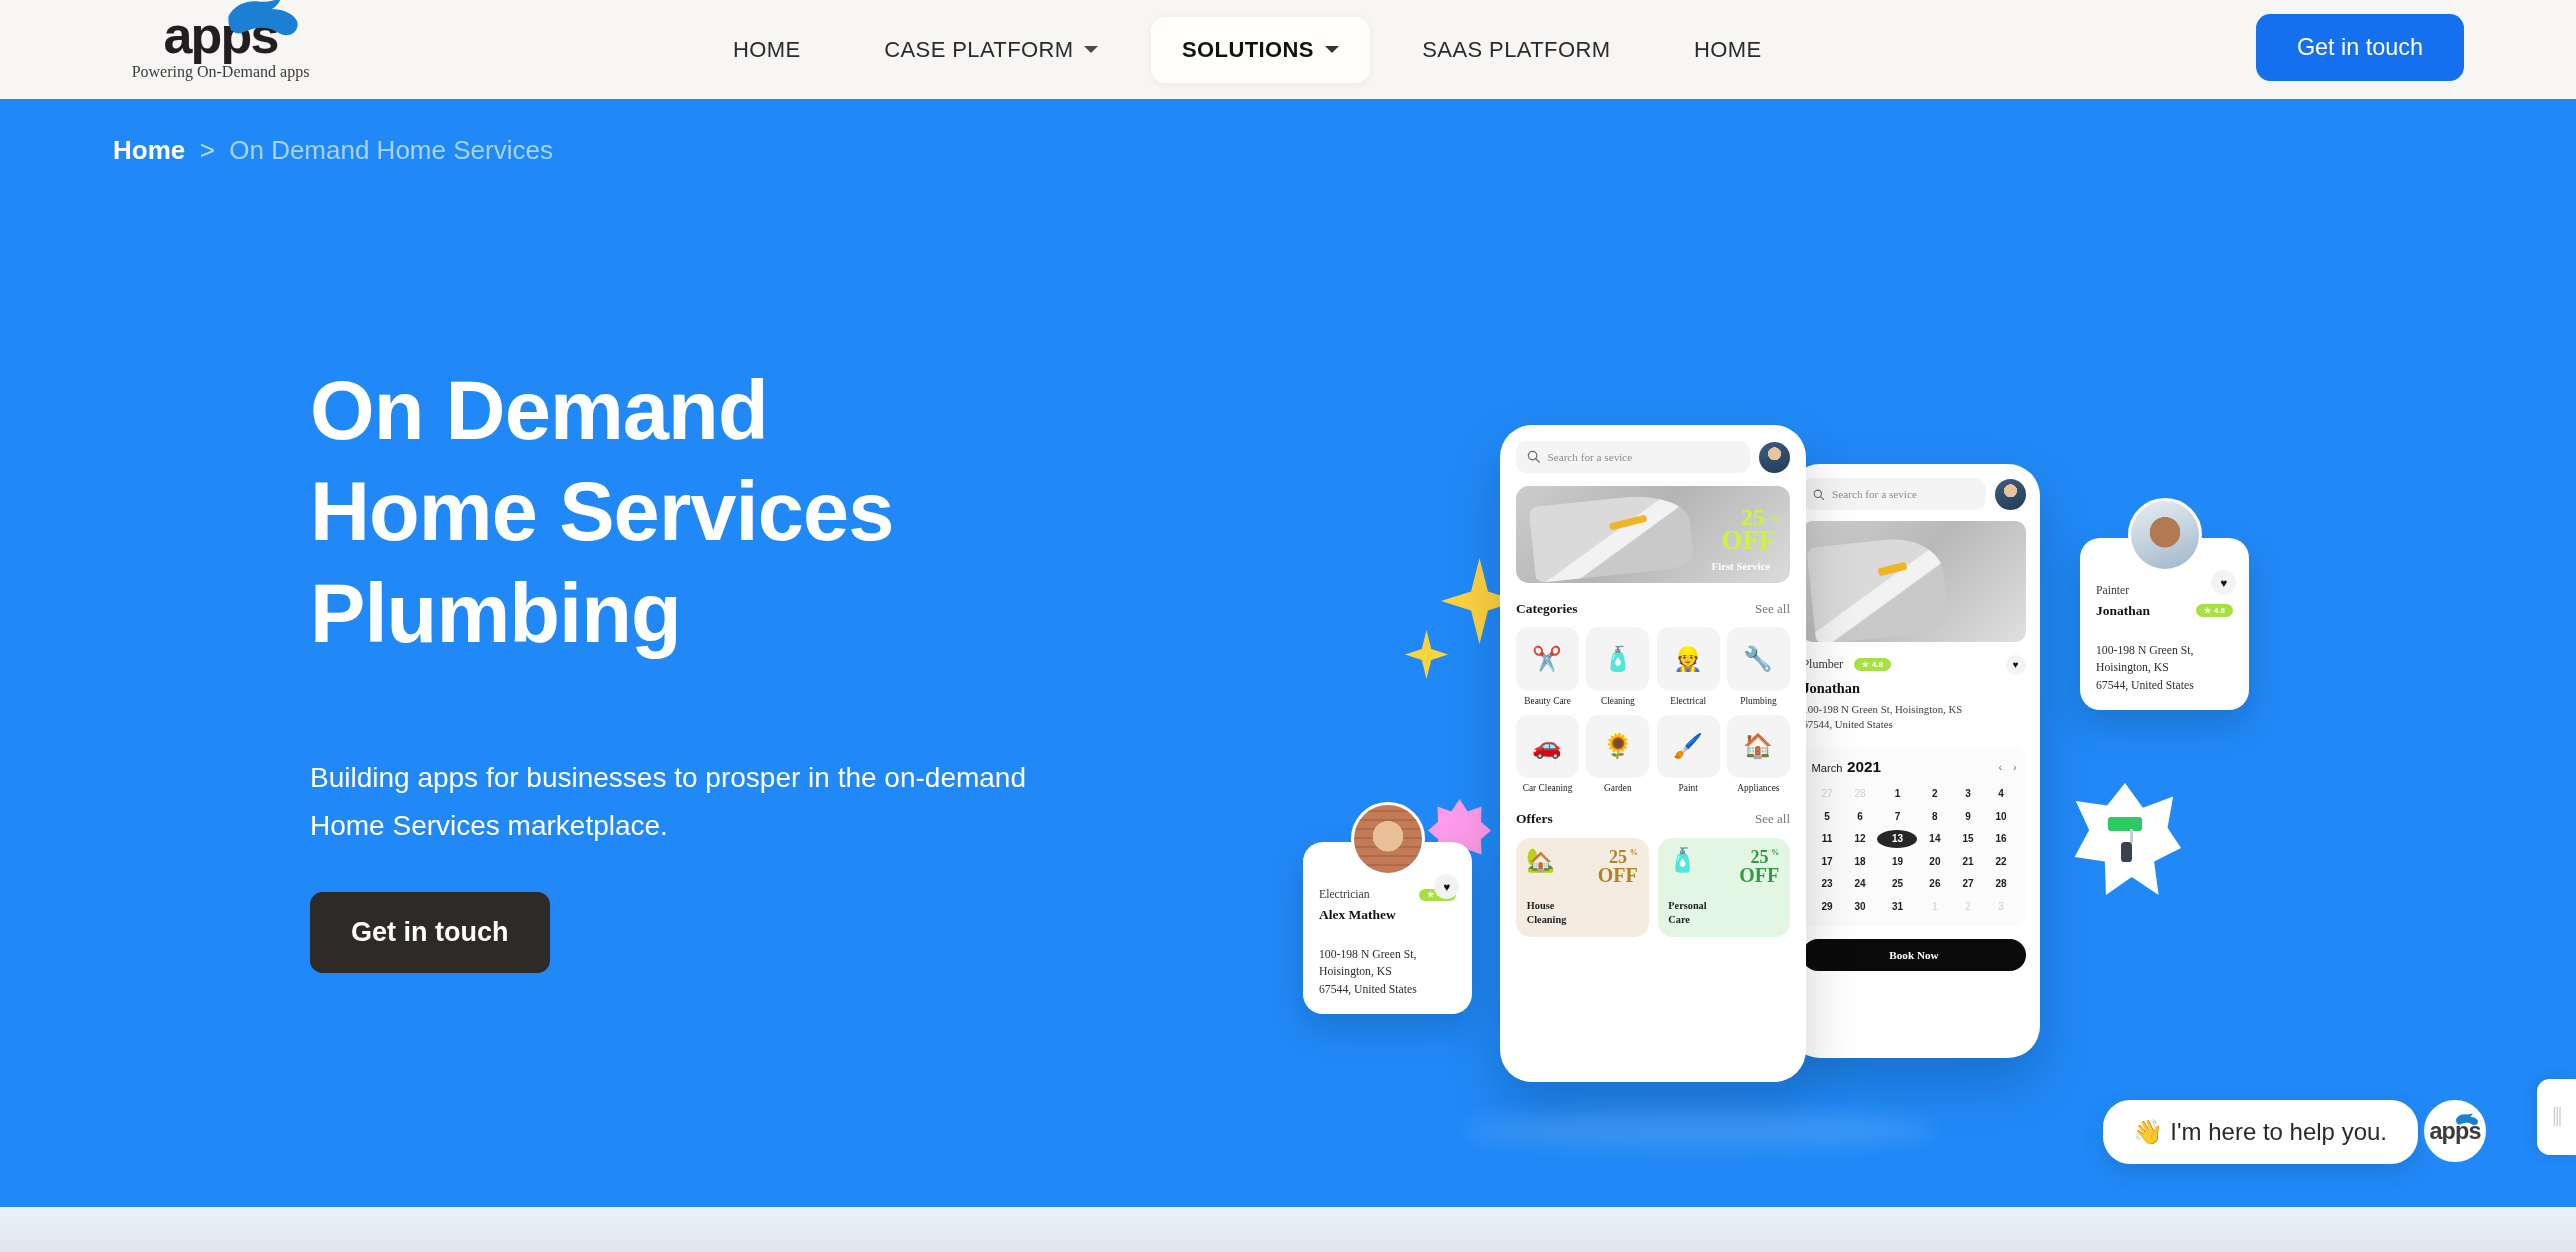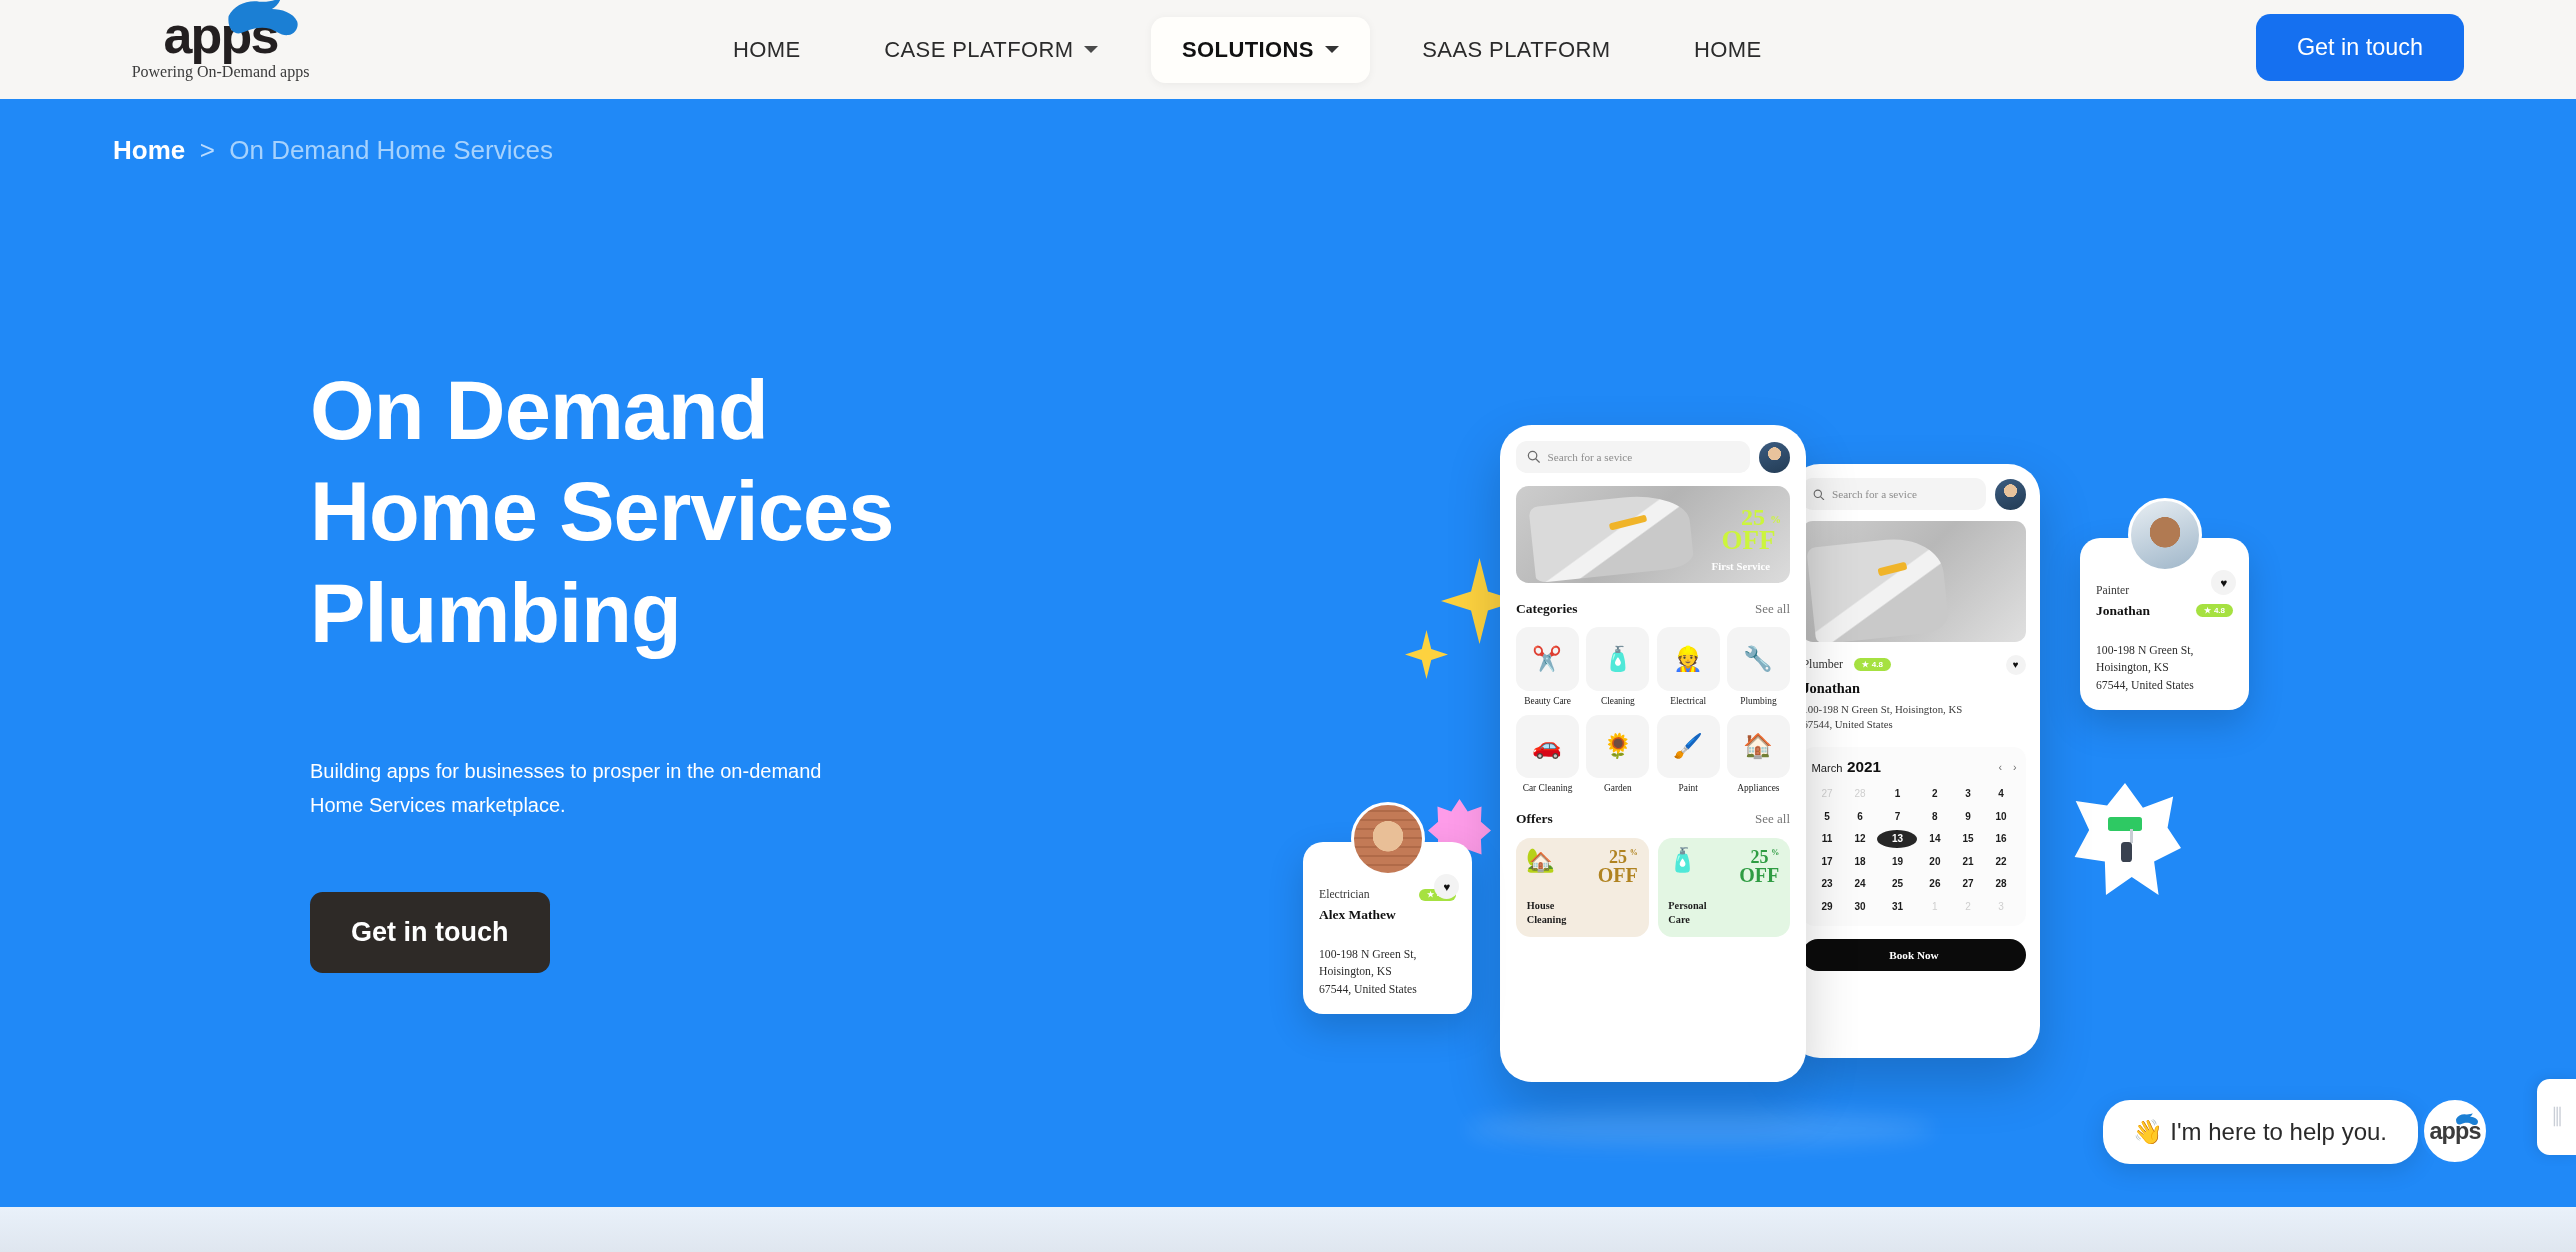--- a/index.html
+++ b/index.html
@@ -79,21 +79,21 @@
   .bc-sep { color: #b9dbff; font-weight: 400; }
   .bc-cur { color: #a6d2fd; }
 
   .hero-title {
     position: absolute; left: 310px; top: 261px;
     font-size: 83px; line-height: 1.22; font-weight: 700;
     color: #ffffff; letter-spacing: -0.9px;
   }
   .hero-sub {
     position: absolute; left: 310px; top: 655px;
-    font-size: 20px; line-height: 1.72; color: #ffffff;
+    font-size: 28px; line-height: 1.72; color: #ffffff;
     max-width: 792px;
   }
   .hero-btn {
     position: absolute; left: 310px; top: 793px;
     background: #2e2a27; color: #fff; border: none;
     font-size: 27px; font-weight: 700;
     padding: 25px 41px; border-radius: 12.6px; cursor: pointer;
     font-family: "Liberation Sans", sans-serif;
   }
 

